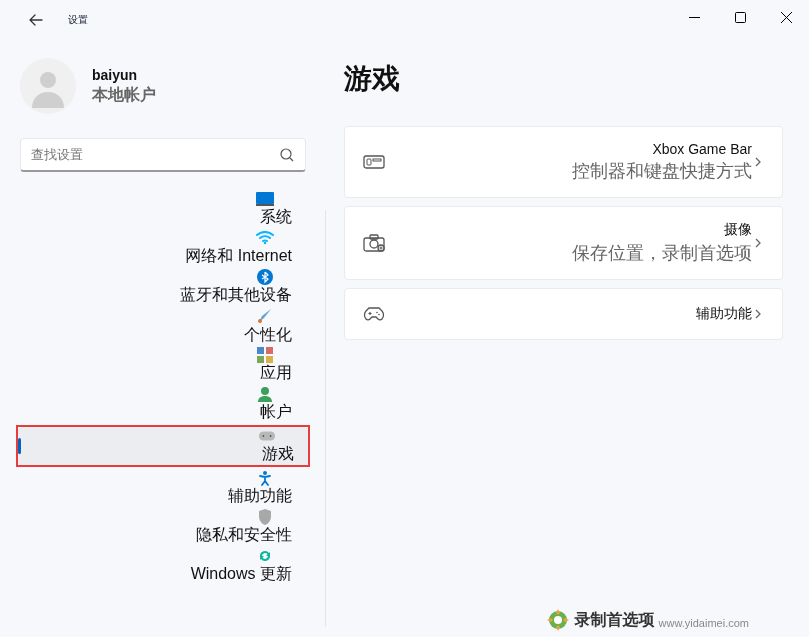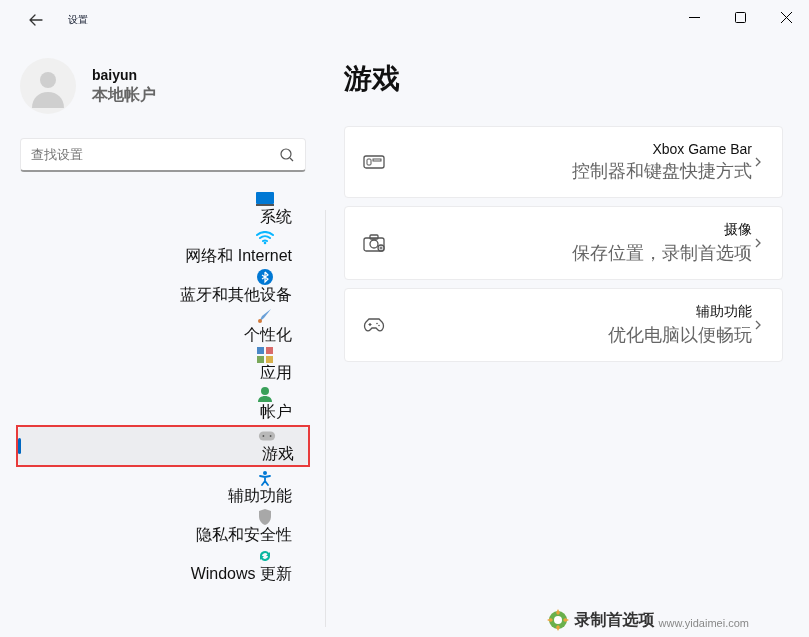--- a/index.html
+++ b/index.html
@@ -249,21 +249,20 @@
       <span class="cicon">
           <svg width="22" height="14" viewBox="0 0 22 14">
             <path d="M6 1h10l3 3c2 2 2 6 0 8-1 1-3 1-4 0l-2-2h-4l-2 2c-1 1-3 1-4 0-2-2-2-6 0-8z" stroke="#555" stroke-width="1.3" fill="none"></path>
             <path d="M7 5v3M5.5 6.5h3" stroke="#555" stroke-width="1.2"></path>
             <circle cx="14" cy="5.5" r="0.8" fill="#555"></circle>
             <circle cx="16" cy="7.5" r="0.8" fill="#555"></circle>
           </svg>
         </span>
       <div class="ctext">
         <div class="ct">辅助功能</div>
-        <div class="cs">优化电脑以便畅玩</div>
       </div>
       <svg class="chev" viewBox="0 0 12 12">
           <path d="M4 2l4 4-4 4" stroke="#666" stroke-width="1.3" fill="none"></path>
         </svg>
     </div>
   </div>
 </div>
 
 <div class="watermark">
   <svg class="wm-logo" viewBox="0 0 22 22">

